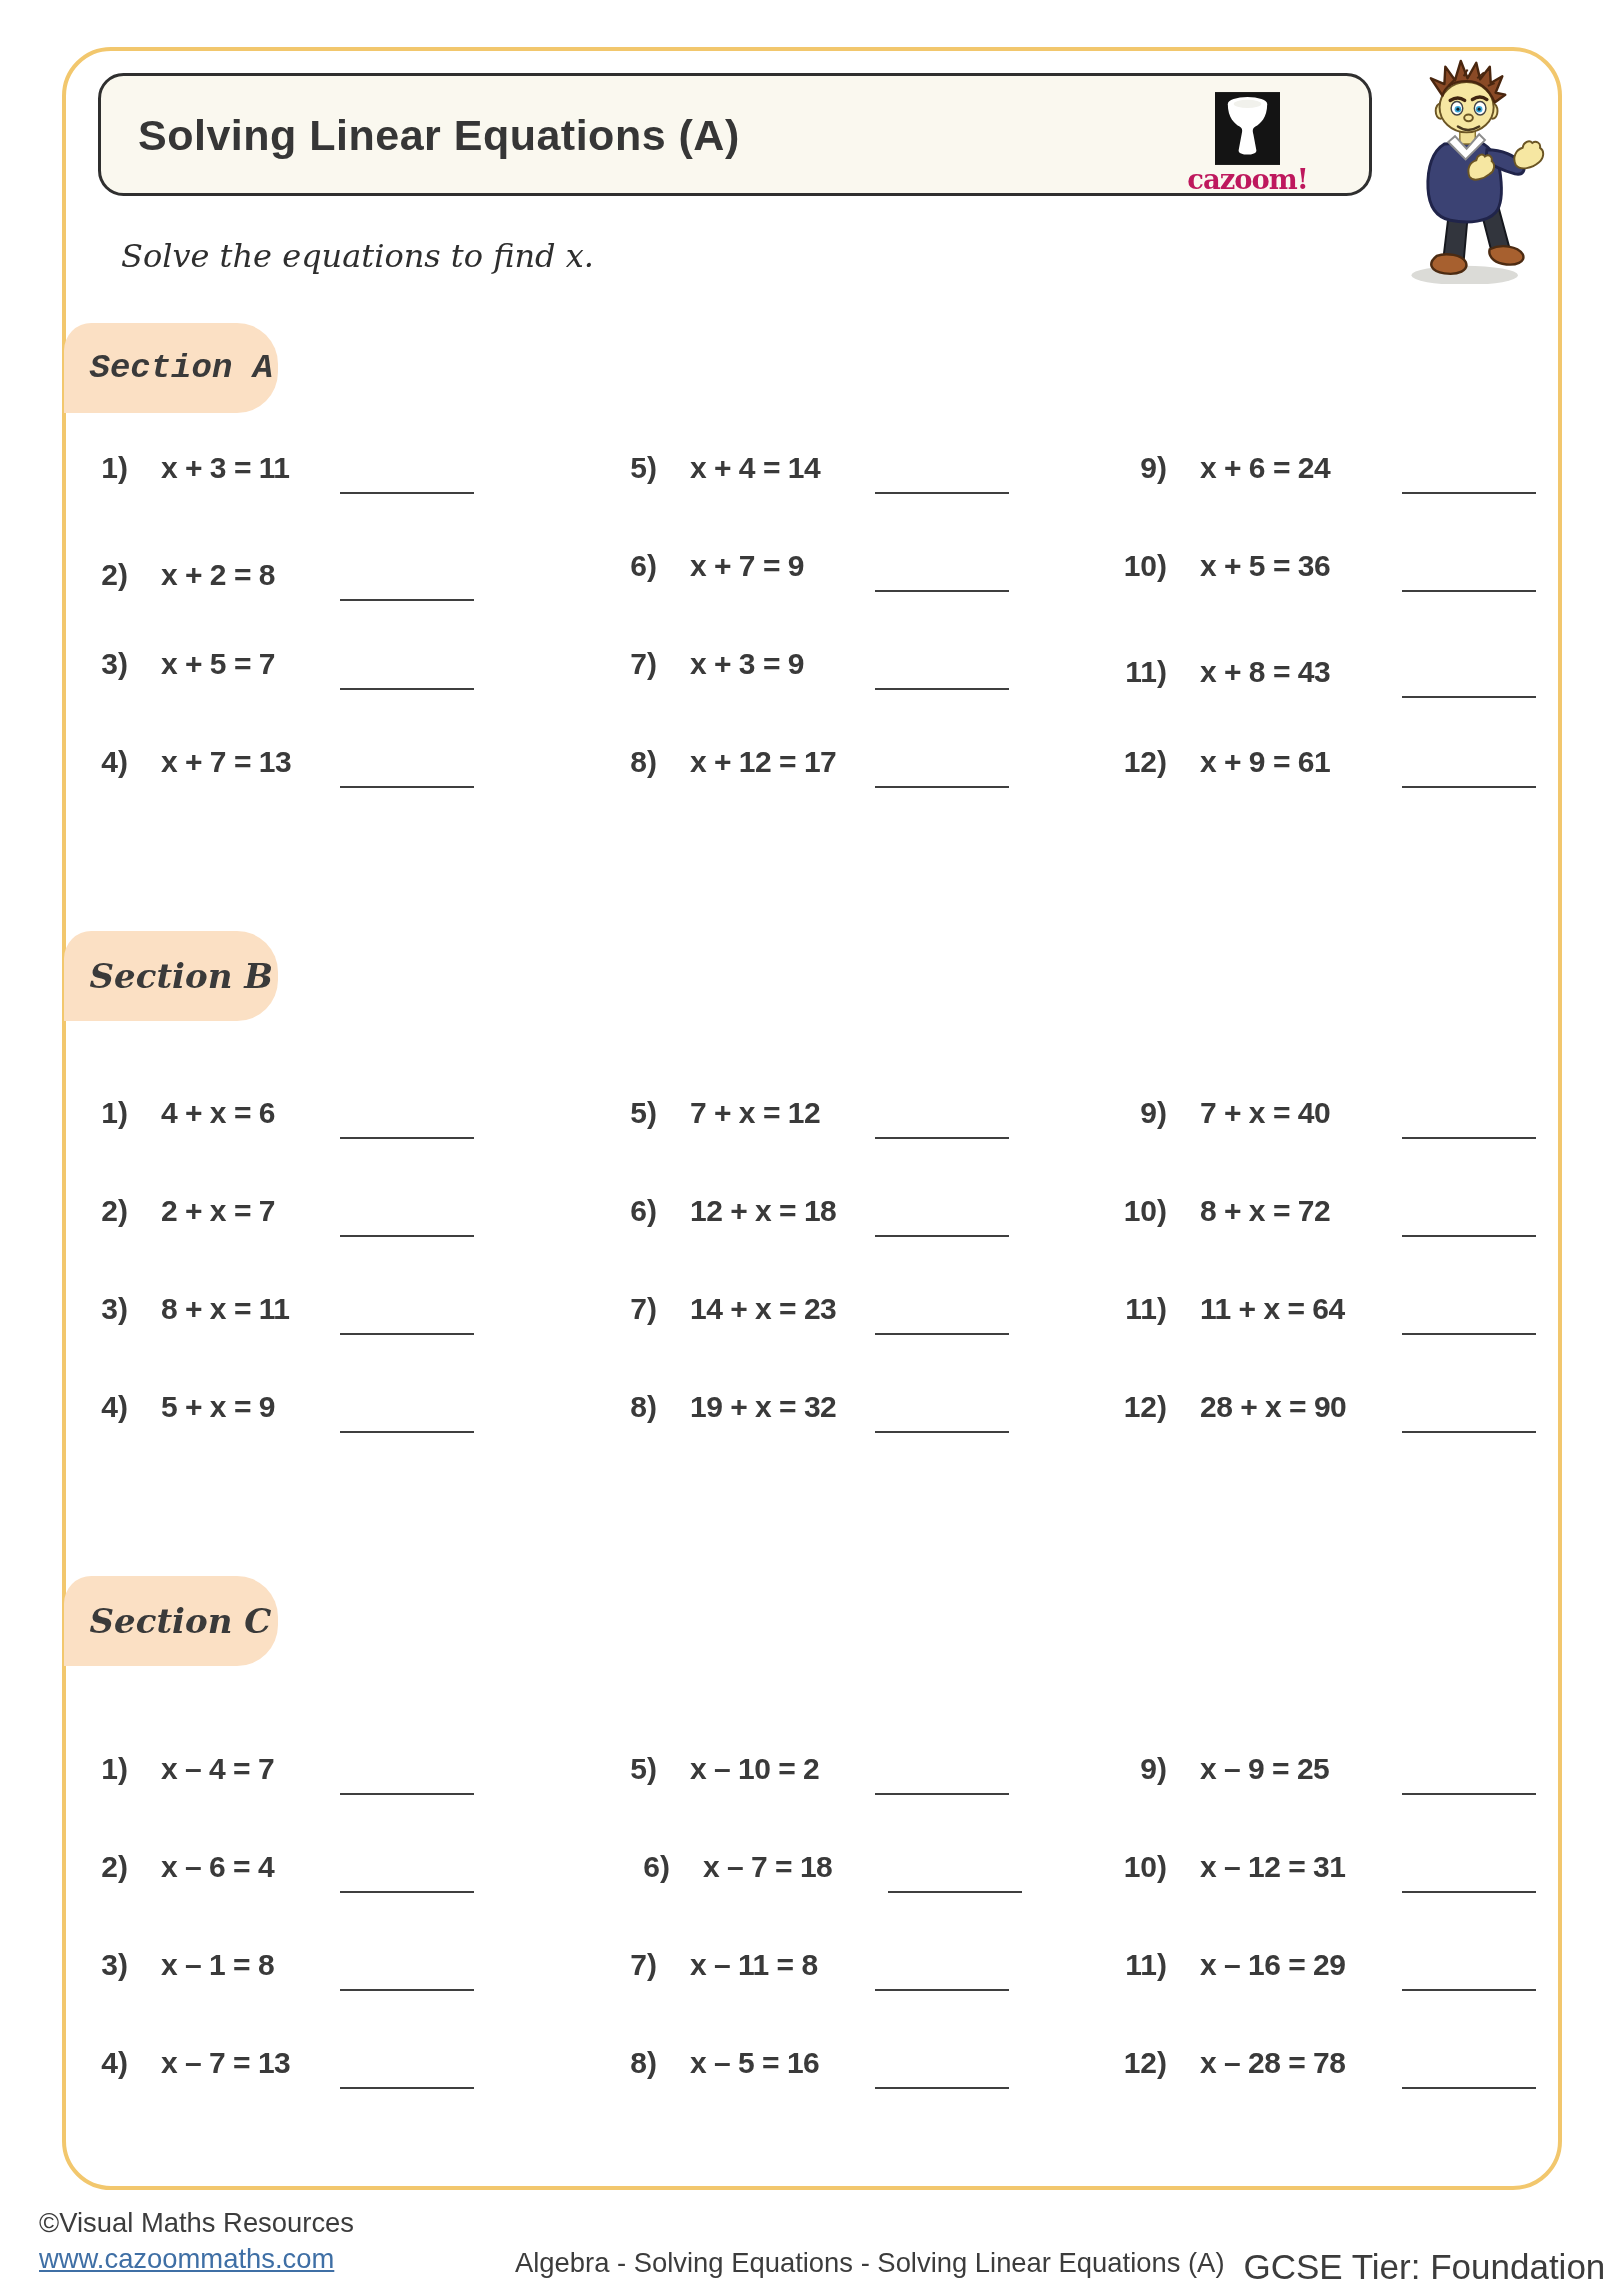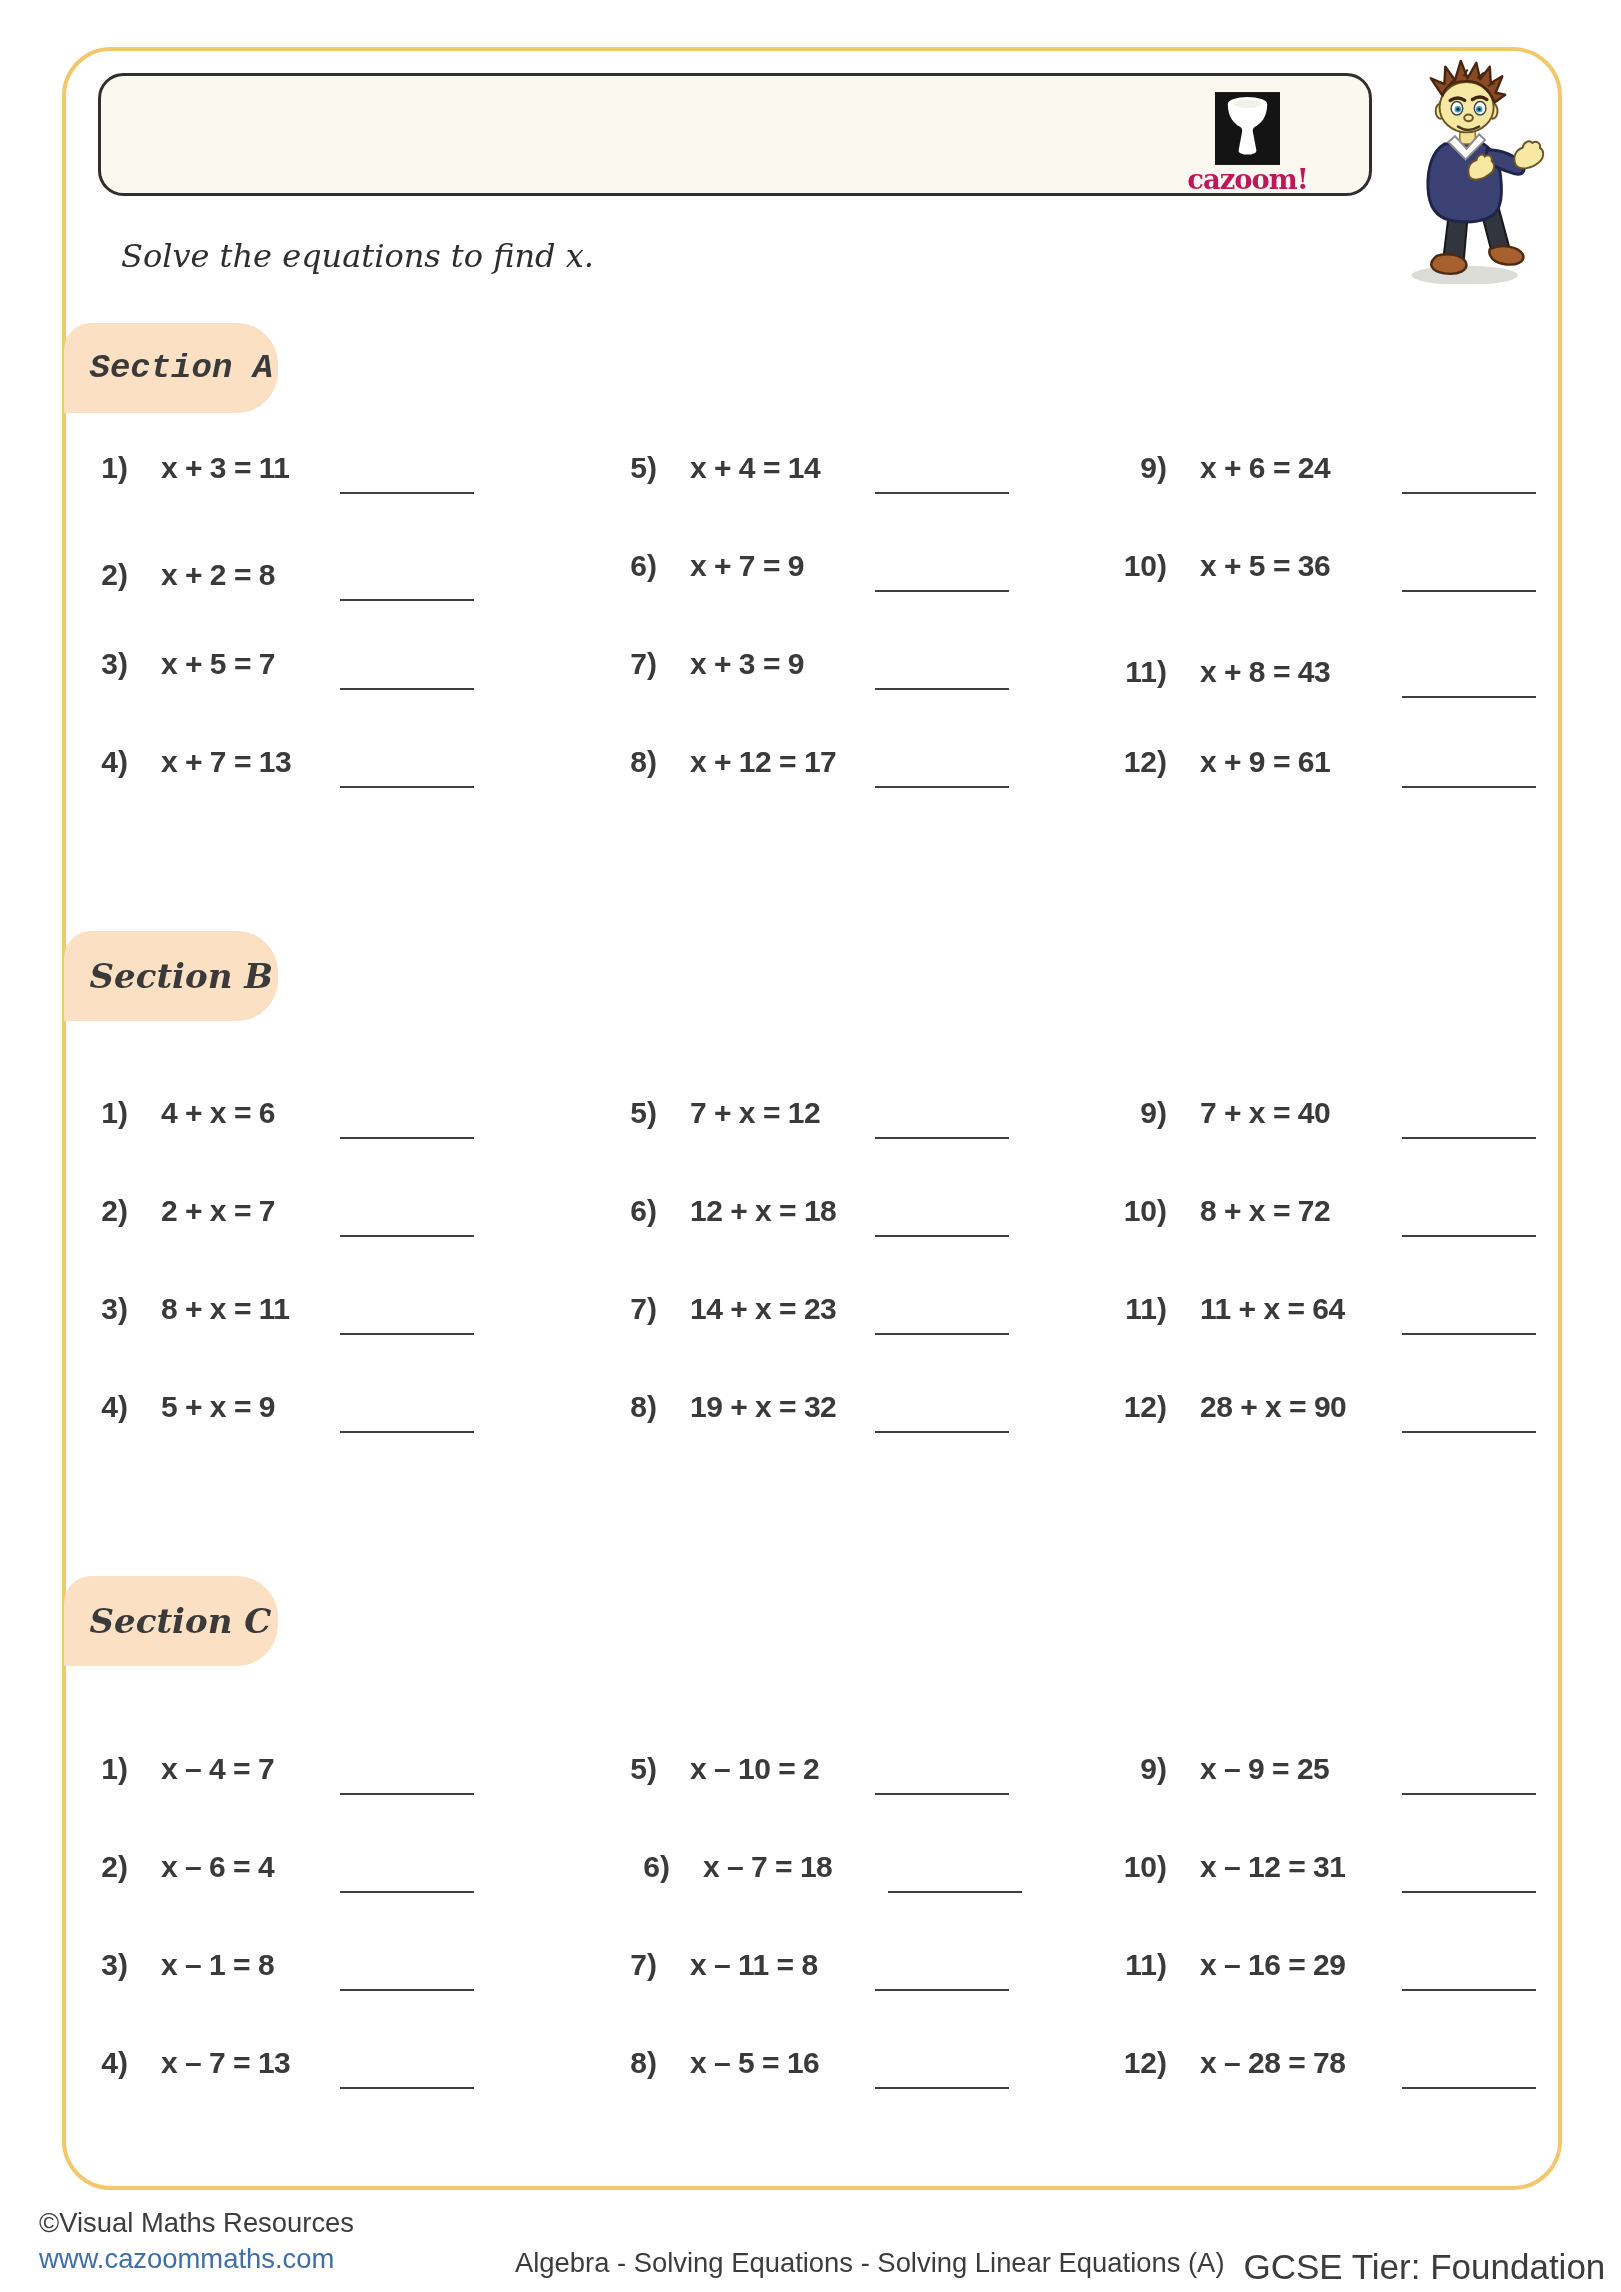--- a/index.html
+++ b/index.html
@@ -34,30 +34,31 @@
     position:absolute; left:64px; width:214px; height:90px;
     background:#fbe0c4; border-radius:27.4px 41px 41px 0;
     font-family:"DejaVu Serif", serif; font-style:italic; font-weight:bold;
     font-size:34px; color:#3a3a3a; line-height:90px; padding-left:25.5px; box-sizing:border-box;
   }
   .eq-cell { position:absolute; height:51px; white-space:nowrap; font-size:30px; font-weight:bold; color:#3a3a3a; line-height:33px; }
   .eq-cell .num { display:inline-block; width:65px; text-align:right; }
   .eq-cell .eq  { display:inline-block; margin-left:33px; letter-spacing:-0.5px; }
   .eq-cell .ans { position:absolute; top:41px; width:134px; height:0; border-bottom:2.9px solid #3f3f3f; }
   .footer-copy { position:absolute; left:39px; top:2207px; font-size:27.4px; color:#3c3c3c; }
-  .footer-link { position:absolute; left:39px; top:2243px; font-size:27.4px; color:#3f6fa5; cursor:pointer; }
+  .footer-link { position:absolute; left:39px; top:2243px; font-size:27.4px; color:#3f6fa5; text-decoration:underline; cursor:pointer; }
   .footer-breadcrumb { position:absolute; left:515px; top:2247px; font-size:27.4px; color:#3c3c3c; }
   .footer-tier { position:absolute; right:15.7px; top:2247px; font-size:35px; color:#3c3c3c; }
 </style>
 </head>
 <body>
 
 <div class="page-border"></div>
 
 <div class="title-box">
+  <div class="title-text">Solving Linear Equations (A)</div>
   <div class="logo">
     <svg width="65" height="73" viewBox="0 0 66 74">
       <rect x="0" y="0" width="66" height="74" fill="#141414"></rect>
       <ellipse cx="33" cy="12" rx="20" ry="7" fill="#ffffff"></ellipse>
       <path d="M13 12 C13 26 20 32 25 35 C28 37 28 39 27 43 L24 59 C23 65 43 65 42 59 L39 43 C38 39 38 37 41 35 C46 32 53 26 53 12 Z" fill="#ffffff"></path>
       <ellipse cx="33" cy="12" rx="14" ry="4.2" fill="#f1f1ec"></ellipse>
     </svg>
     <div class="logo-text">cazoom!</div>
   </div>
 </div>

